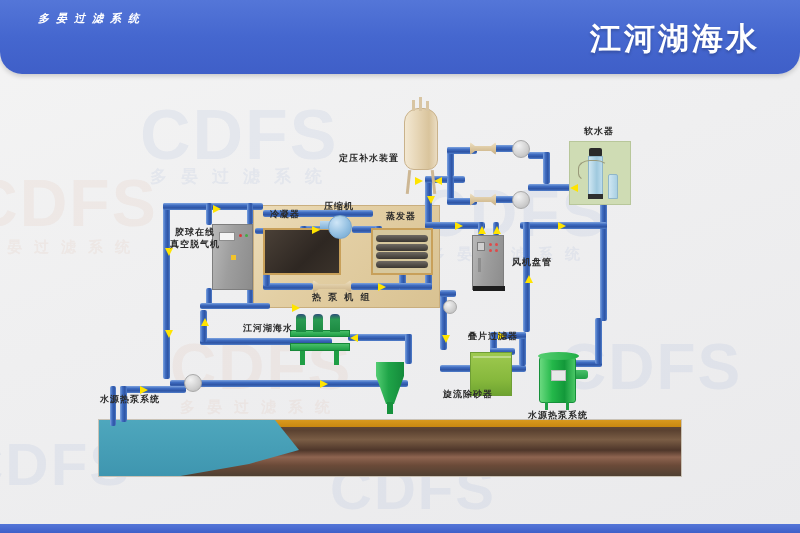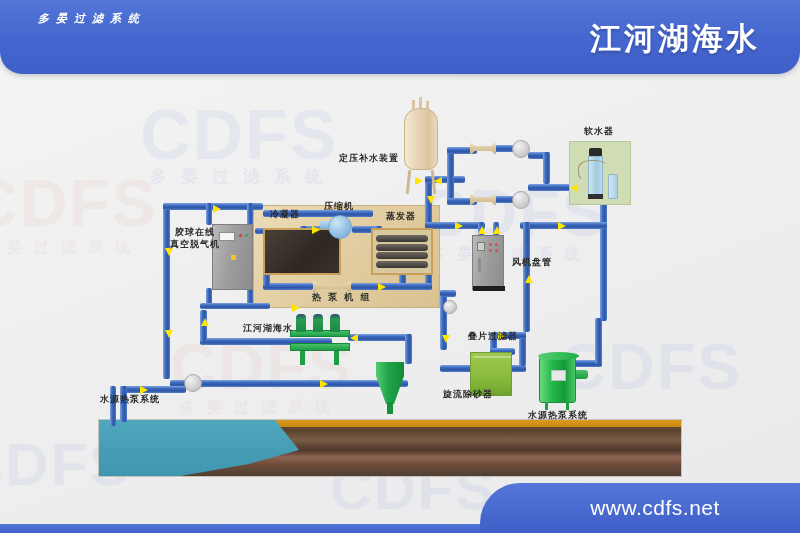--- a/index.html
+++ b/index.html
@@ -308,17 +308,14 @@
   <div class="label" style="left:100px;top:393px;">水源热泵系统</div>
 
   <div class="header">
     <div class="logo-wrap">
       <div class="logo-sub">多晏过滤系统</div>
     </div>
     <div class="header-title">江河湖海水</div>
   </div>
 
   <div class="footer-bar"></div>
-  <div class="footer">
-    <div class="url">www.cdfs.net</div>
-  </div>
 
 </div>
 
 </body></html>

